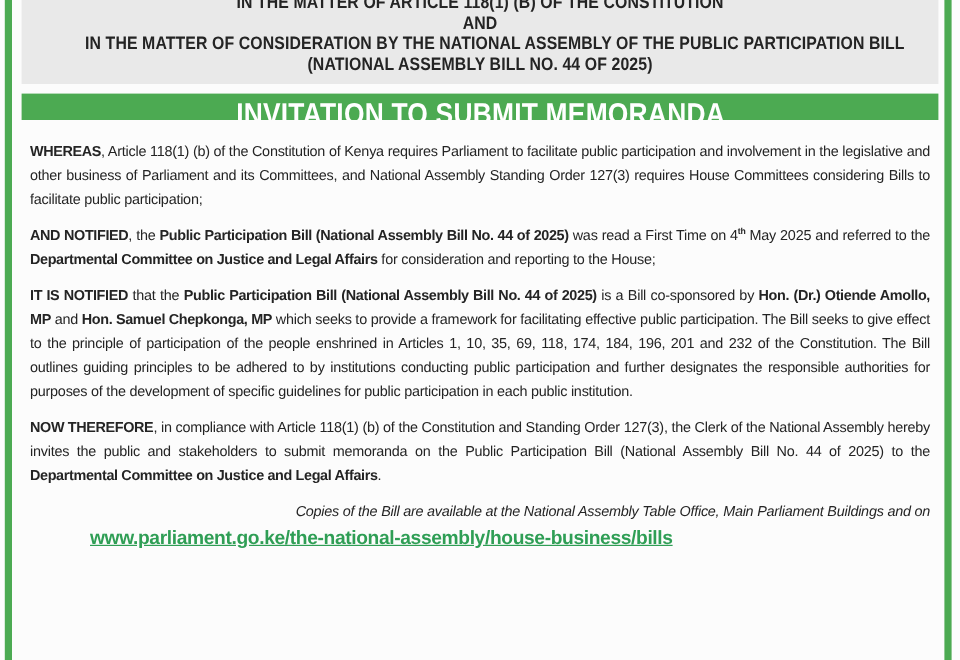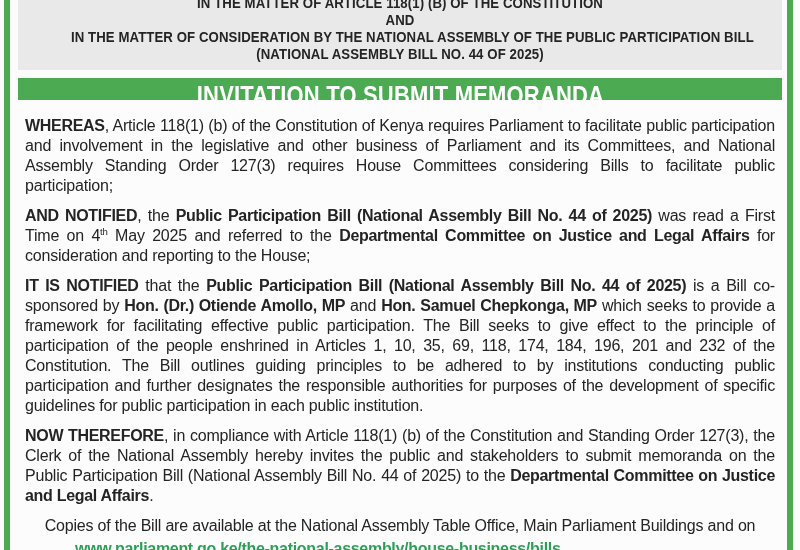--- a/index.html
+++ b/index.html
@@ -61,33 +61,34 @@
     white-space: nowrap;
   }
 
   
   .body-area {
     margin: 0 25px;
     color: var(--text, #242424);
   }
   .para {
     margin: 10px 0 0 0;
-    font-size: 16px;
+    font-size: 12px;
     line-height: 20px;
     letter-spacing: -0.2px;
     text-align: justify;
   }
   .para.first { margin-top: 12px; }
   .para .b { font-weight: 700; letter-spacing: -0.3px; }
-  .para sup { font-size: 60%; vertical-align: super; line-height: 0; }
+  .para sup { font-size: 60%; vertical-align: super; line-height: 0; font-weight: bold; }
 
   .para.availability {
     white-space: nowrap;
-    text-align: center;
+    text-align: right;
     overflow: hidden;
+    font-style: italic;
   }
   .link-line {
     margin: 3px 0 0 50px;
     font-size: 16px;
     line-height: 20px;
     font-weight: 700;
     letter-spacing: -0.3px;
     color: var(--link, #2f9e55);
     text-decoration: underline;
     white-space: nowrap;

